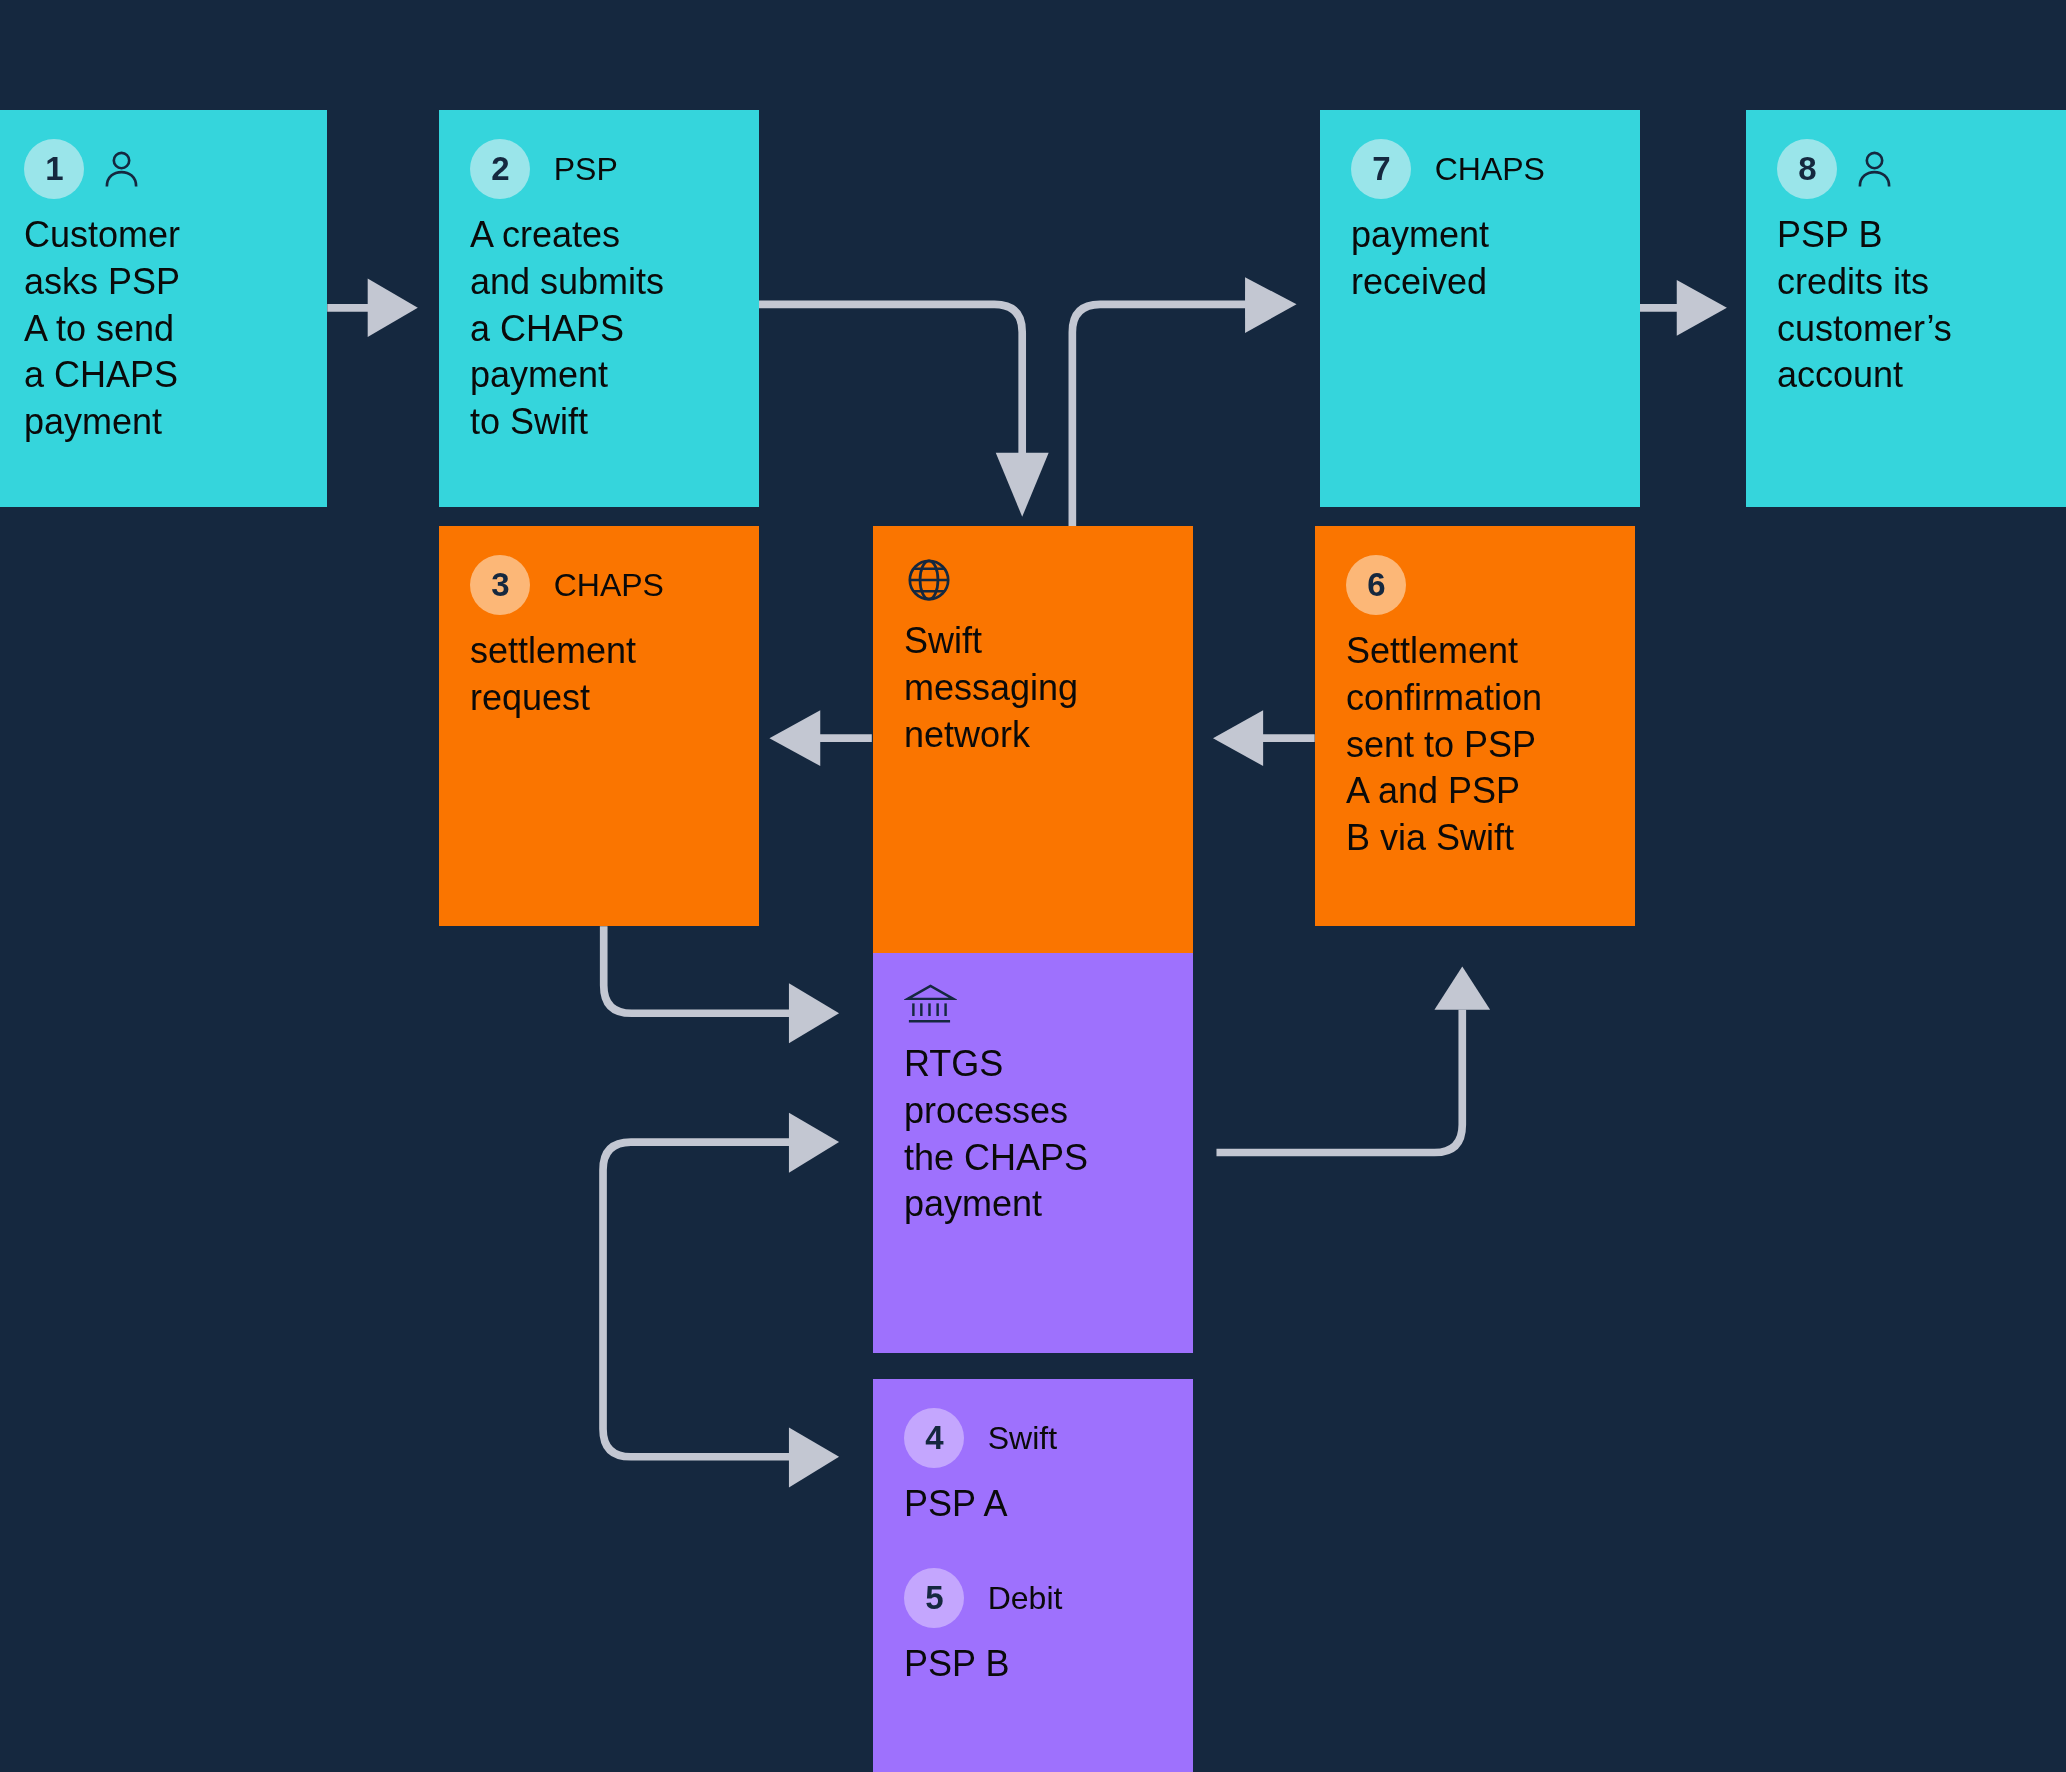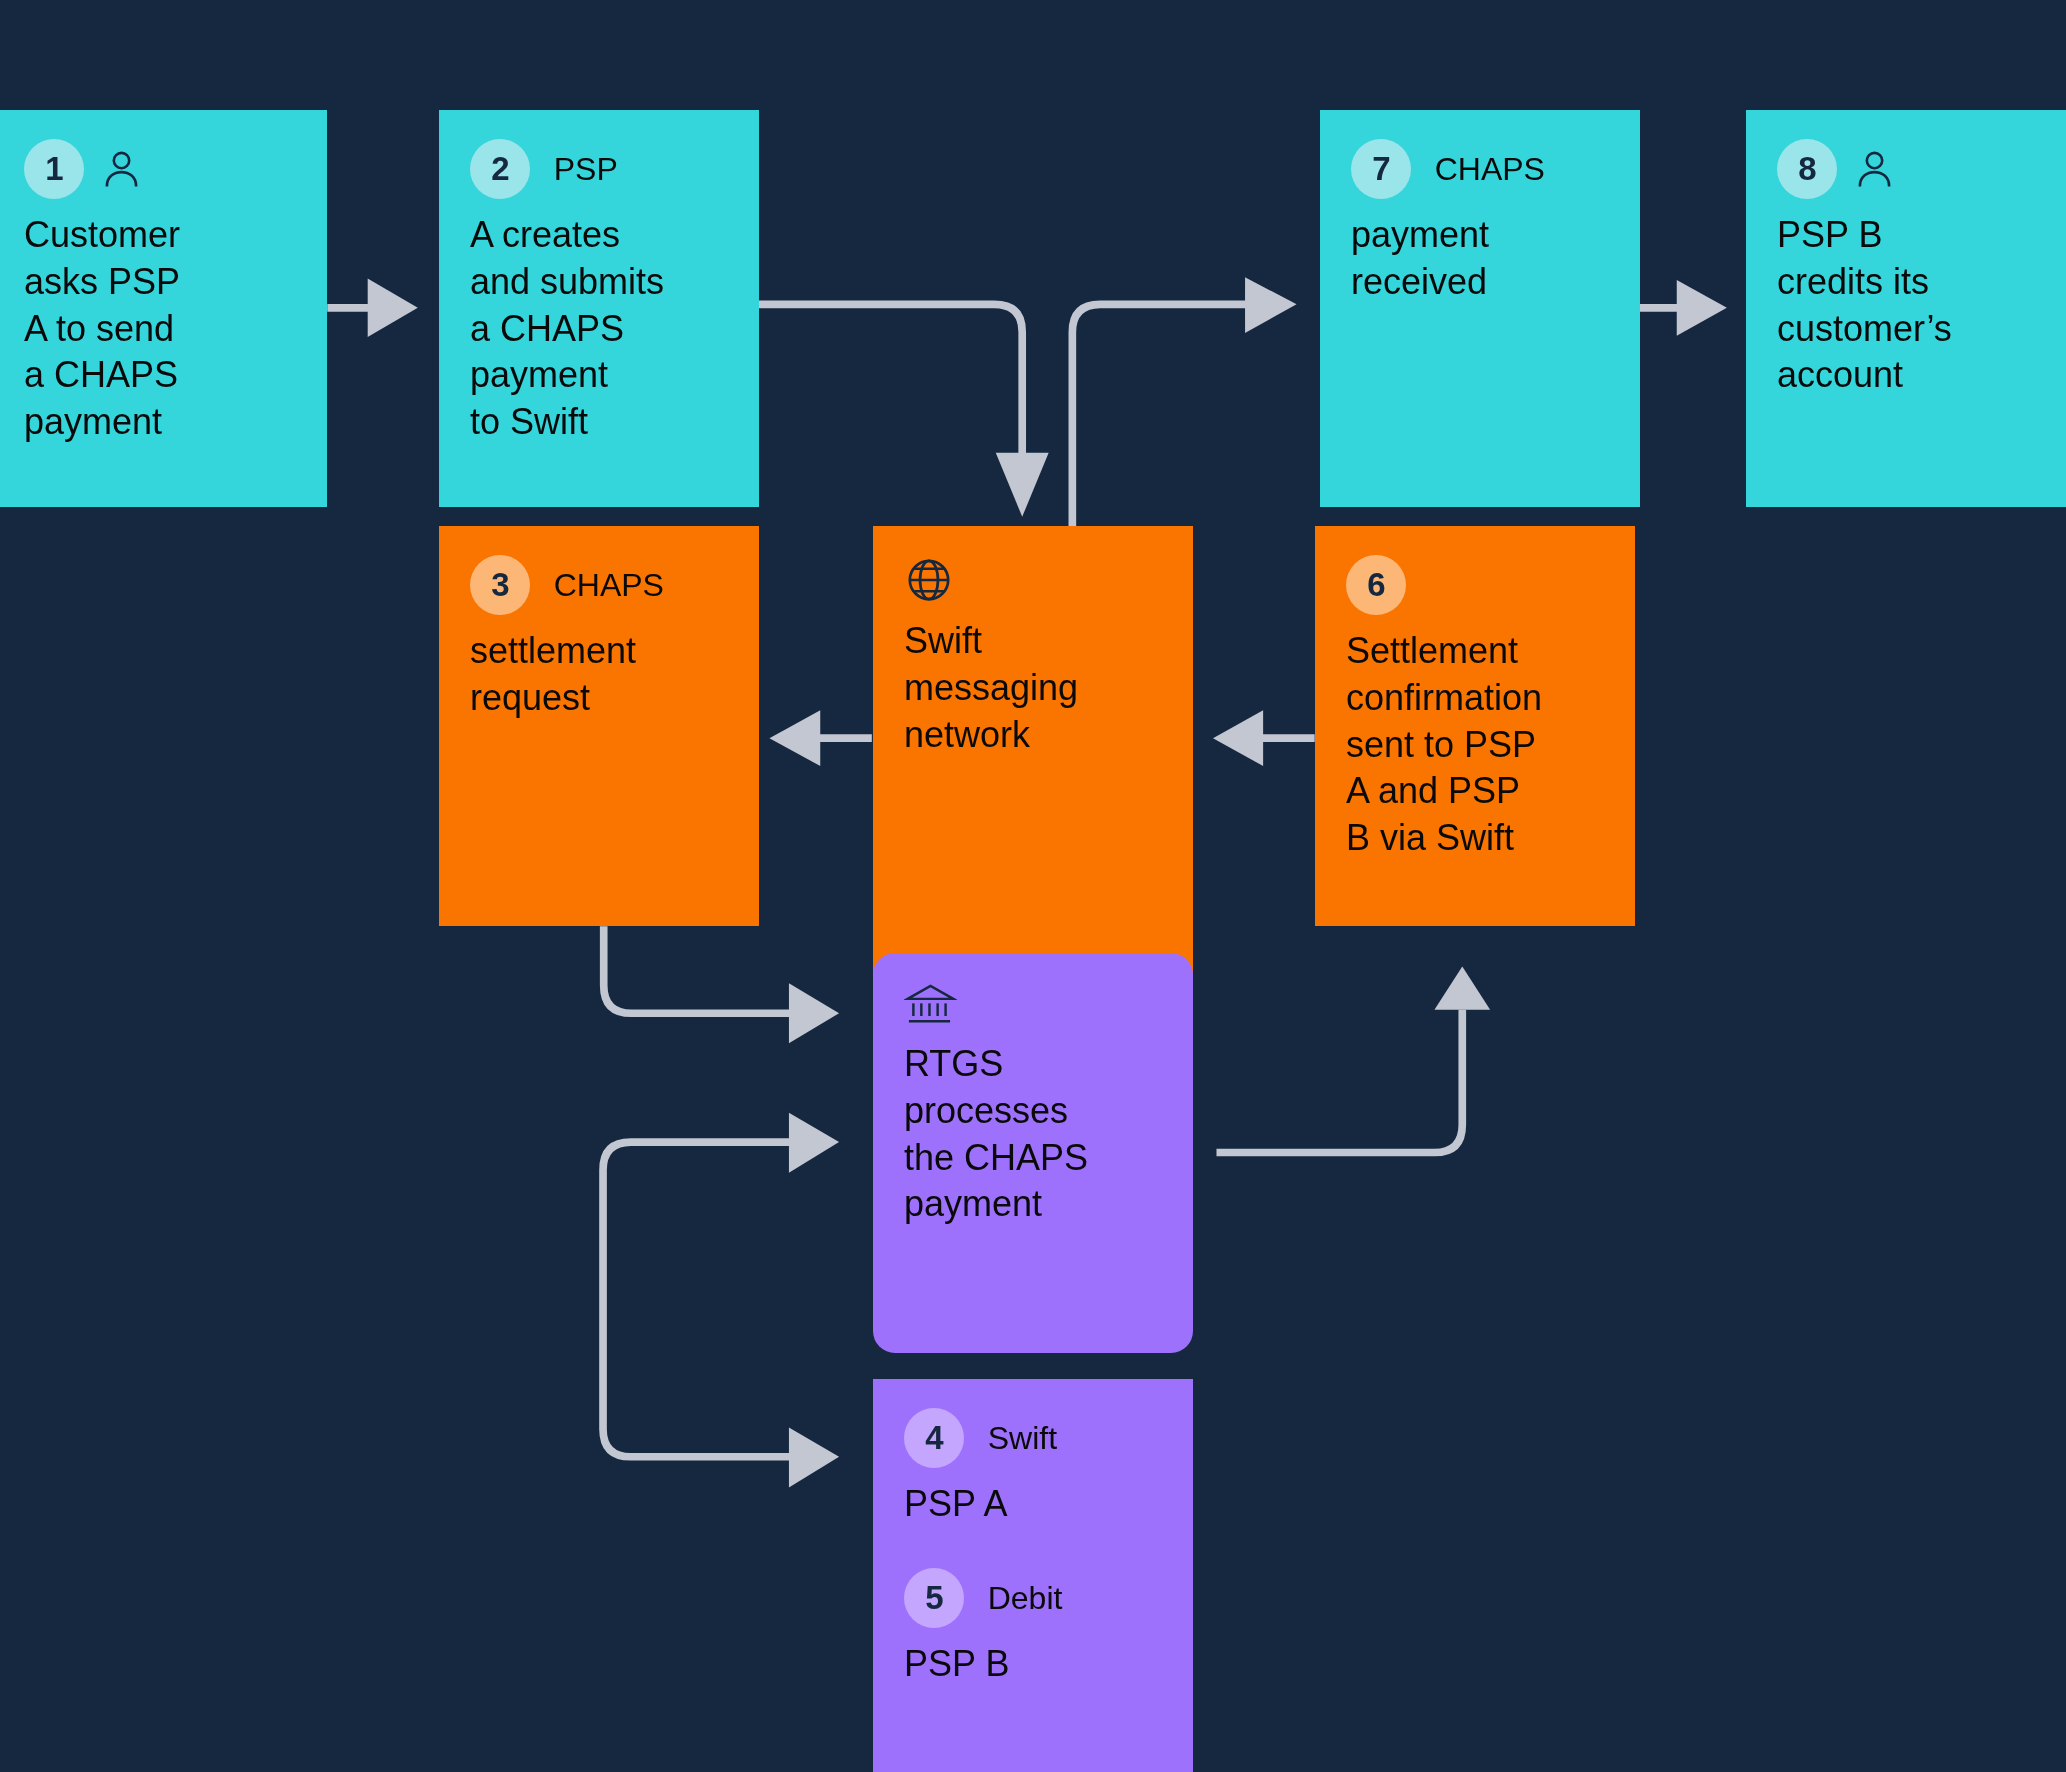--- a/index.html
+++ b/index.html
@@ -225,21 +225,21 @@
     <div class="node-head">
       <div class="step-badge">6</div>
     </div>
     <div class="body-text">Settlement
 confirmation
 sent to PSP
 A and PSP
 B via Swift</div>
   </div>
 
-  <div class="node purple" style="left:873px; top:953px; width:320px; height:400px;border-radius:22px;">
+  <div class="node purple" style="left:873px; top:953px; width:320px; height:400px;">
     <div class="lead-icon">
       <svg width="53" height="46" viewBox="0 0 26 22" fill="none" stroke="#15283f" stroke-width="1.2">
         <path d="M1.8 8.0 L13 1.6 L24.2 8.0 Z"></path>
         <line x1="4.6" y1="10.2" x2="4.6" y2="16.4"></line>
         <line x1="8.5" y1="10.2" x2="8.5" y2="16.4"></line>
         <line x1="12.5" y1="10.2" x2="12.5" y2="16.4"></line>
         <line x1="16.5" y1="10.2" x2="16.5" y2="16.4"></line>
         <line x1="20.4" y1="10.2" x2="20.4" y2="16.4"></line>
         <line x1="2.4" y1="19.0" x2="22.6" y2="19.0"></line>
       </svg>

